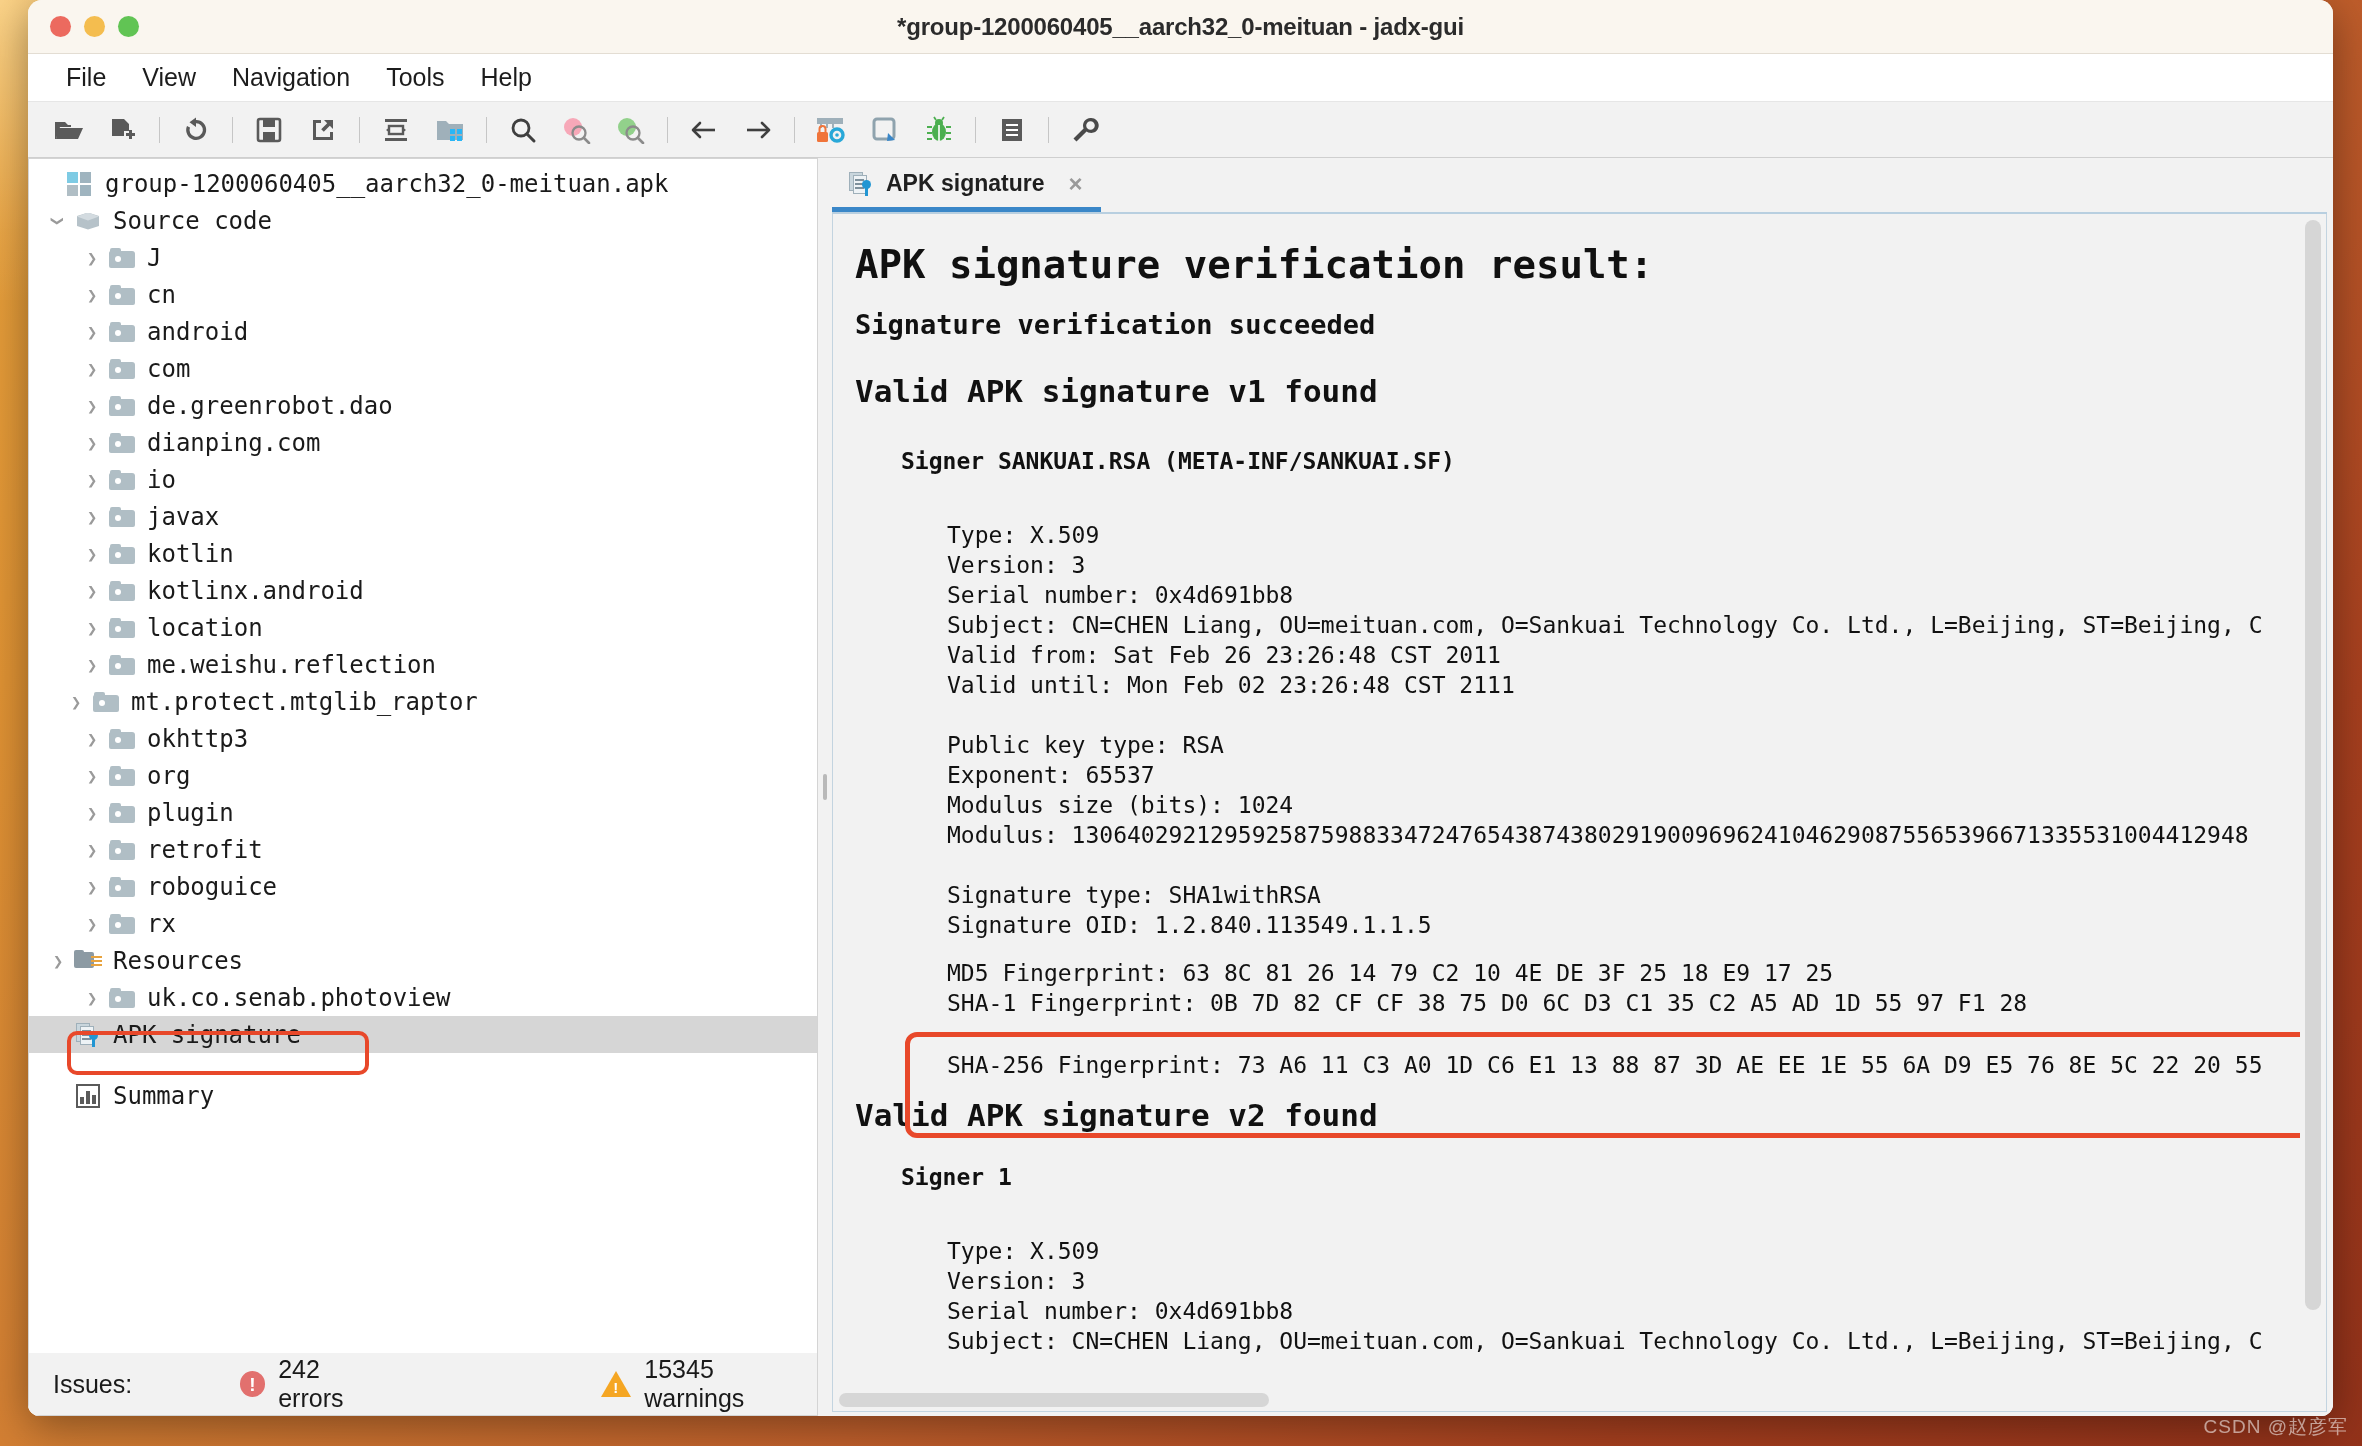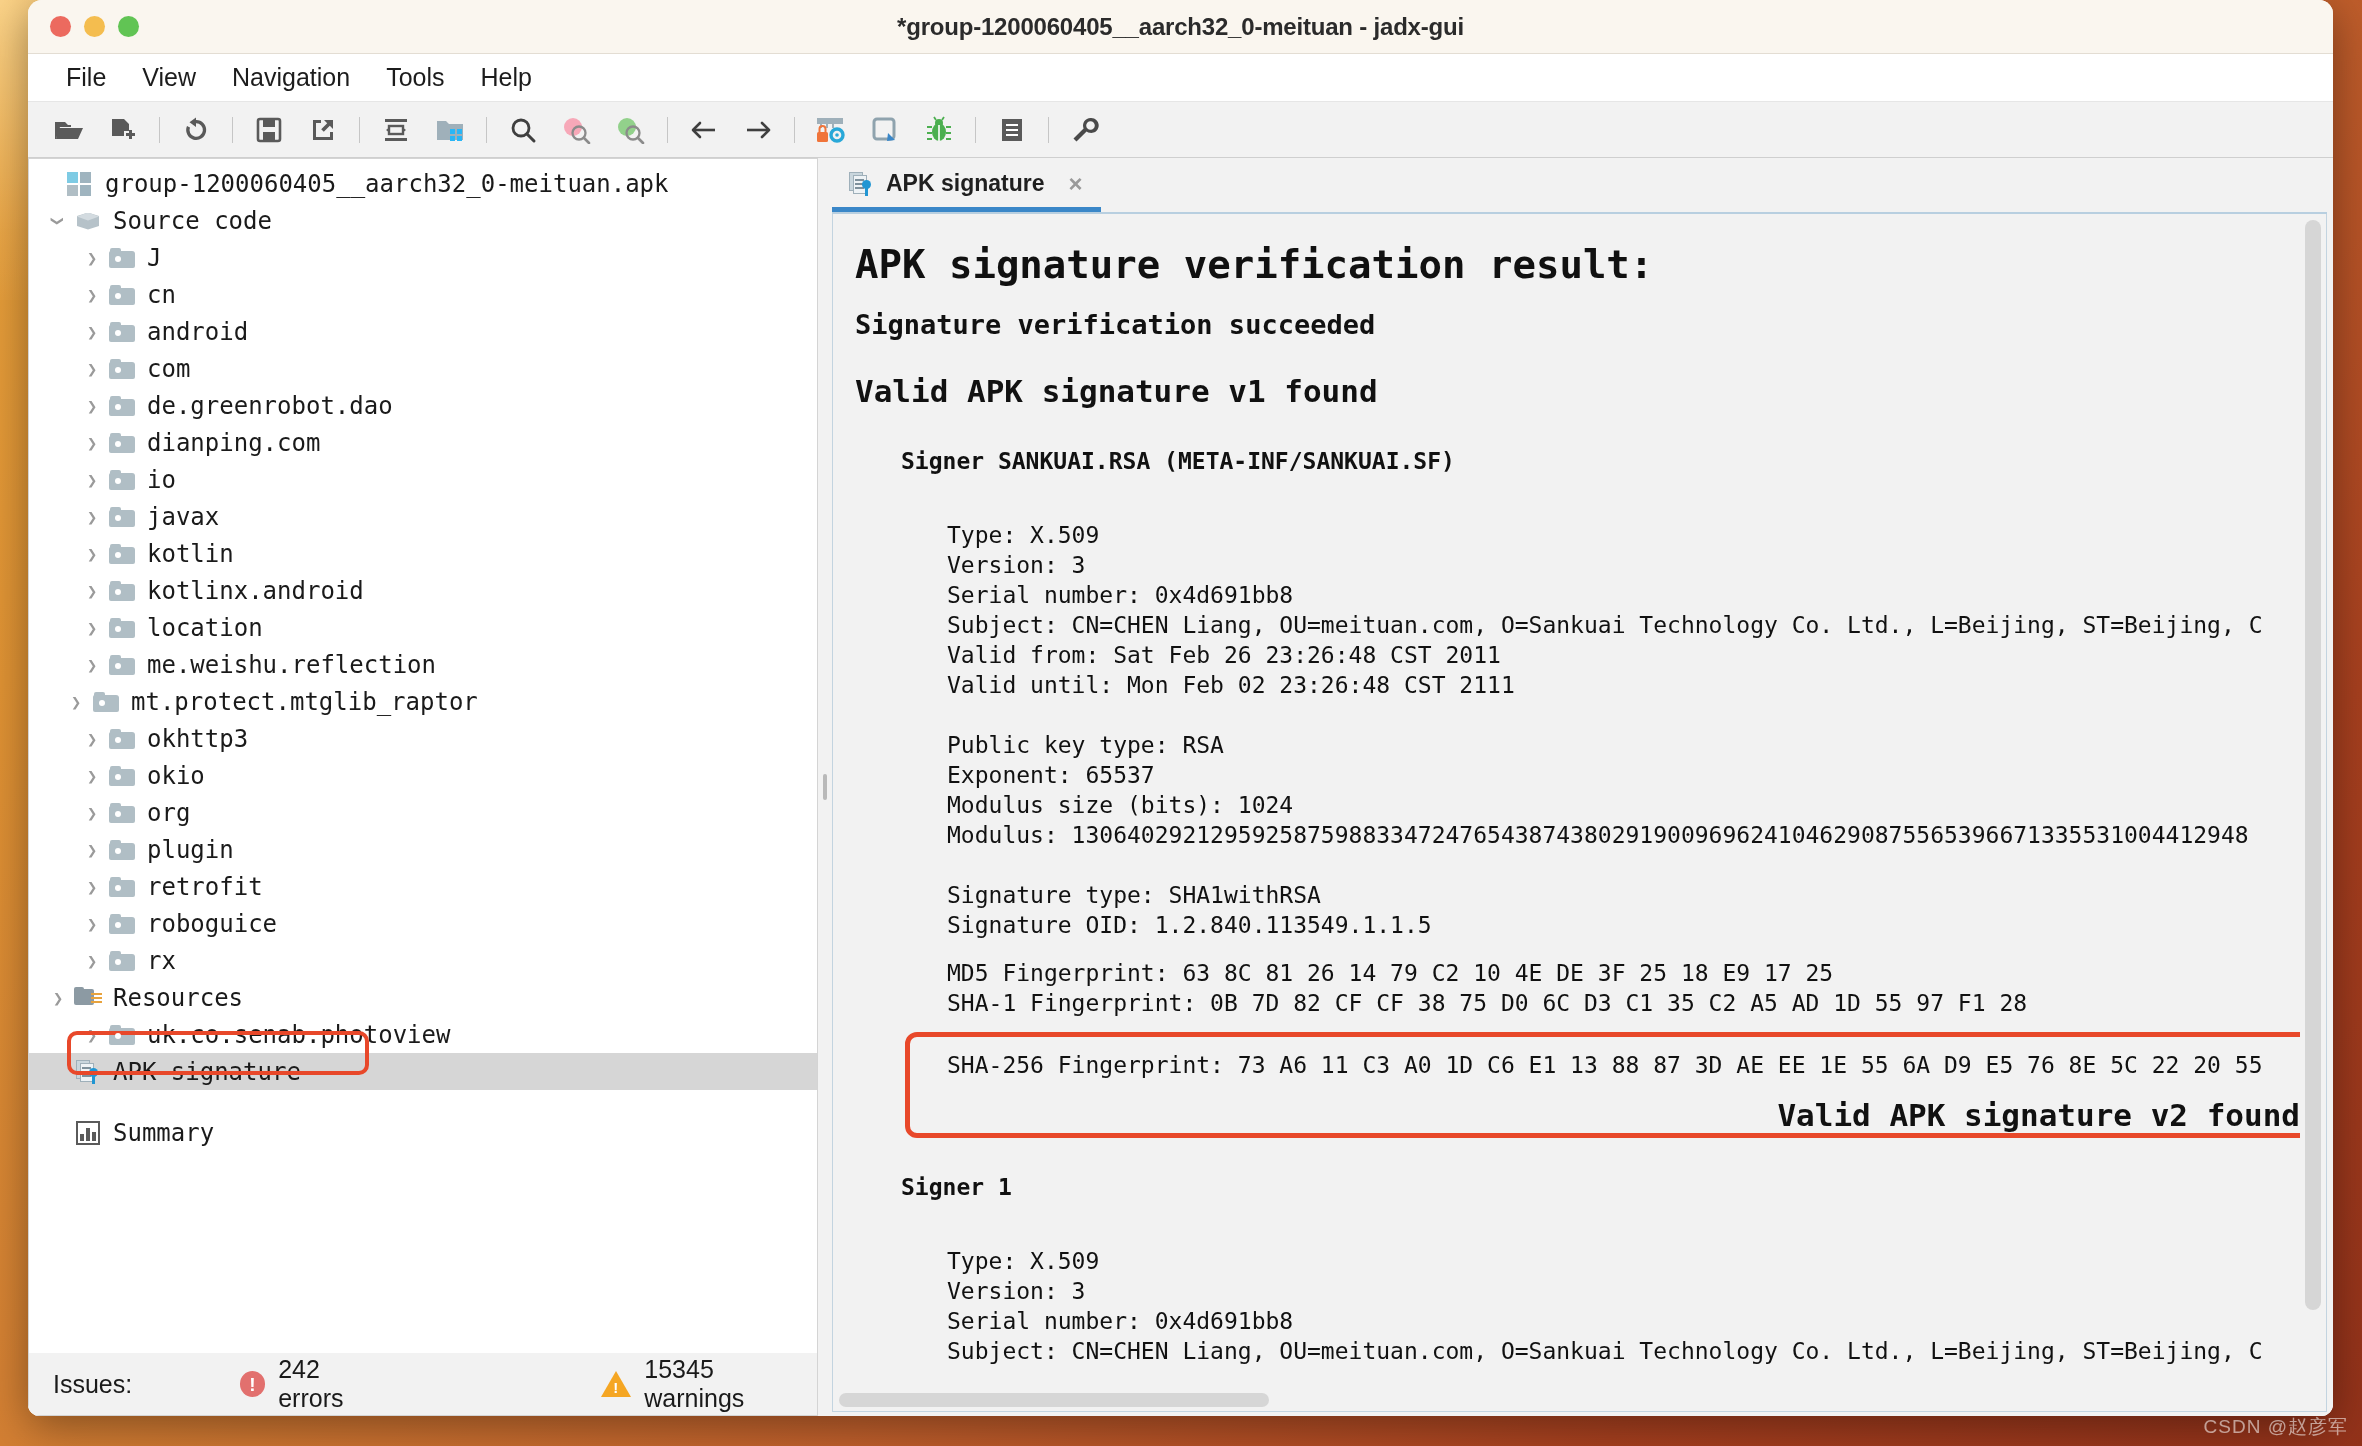--- a/index.html
+++ b/index.html
@@ -642,29 +642,20 @@
           <div class="lbl">mt.protect.mtglib_raptor</div>
         </div>
         <div class="tree-row" style="padding-left:50px;">
           <div class="twisty tw-right"></div>
           <div class="ic">
               <span class="folder-ic">
                 <i class="folder-dot"></i>
               </span>
             </div>
           <div class="lbl">okhttp3</div>
-        </div>
-        <div class="tree-row" style="padding-left:50px;">
-          <div class="twisty tw-right"></div>
-          <div class="ic">
-              <span class="folder-ic">
-                <i class="folder-dot"></i>
-              </span>
-            </div>
-          <div class="lbl">okio</div>
         </div>
         <div class="tree-row" style="padding-left:50px;">
           <div class="twisty tw-right"></div>
           <div class="ic">
               <span class="folder-ic">
                 <i class="folder-dot"></i>
               </span>
             </div>
           <div class="lbl">org</div>
         </div>
@@ -831,21 +822,21 @@
           <div class="code" style="padding-left:92px;">Signature OID: 1.2.840.113549.1.1.5</div>
 
           <div class="blank" style="height:18px;"></div>
 
           <div class="code" style="padding-left:92px;">MD5 Fingerprint: 63 8C 81 26 14 79 C2 10 4E DE 3F 25 18 E9 17 25</div>
           <div class="code" style="padding-left:92px;">SHA-1 Fingerprint: 0B 7D 82 CF CF 38 75 D0 6C D3 C1 35 C2 A5 AD 1D 55 97 F1 28</div>
           <div class="code" style="padding-left:92px;margin-top:32px;">SHA-256 Fingerprint: 73 A6 11 C3 A0 1D C6 E1 13 88 87 3D AE EE 1E 55 6A D9 E5 76 8E 5C 22 20 55</div>
 
           <div class="blank" style="height:20px;"></div>
 
-          <div class="code h1" style="font-size:31px;margin:0 0 12px 0;text-align:right;">Valid APK signature v2 found</div>
+          <div class="code h1" style="font-size:31px;margin:0 0 2px 0;">Valid APK signature v2 found</div>
           <div class="blank"></div>
 
           <div class="code h-strong" style="padding-left:46px;">Signer 1</div>
           <div class="blank"></div>
           <div class="blank" style="height:14px;"></div>
 
           <div class="code" style="padding-left:92px;">Type: X.509</div>
           <div class="code" style="padding-left:92px;">Version: 3</div>
           <div class="code" style="padding-left:92px;">Serial number: 0x4d691bb8</div>
           <div class="code" style="padding-left:92px;">Subject: CN=CHEN Liang, OU=meituan.com, O=Sankuai Technology Co. Ltd., L=Beijing, ST=Beijing, C</div>

